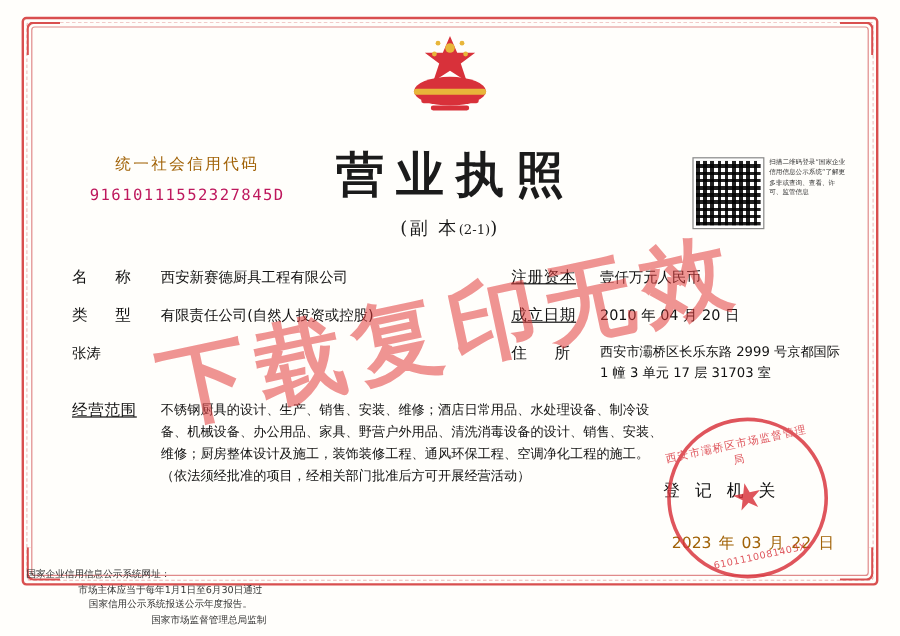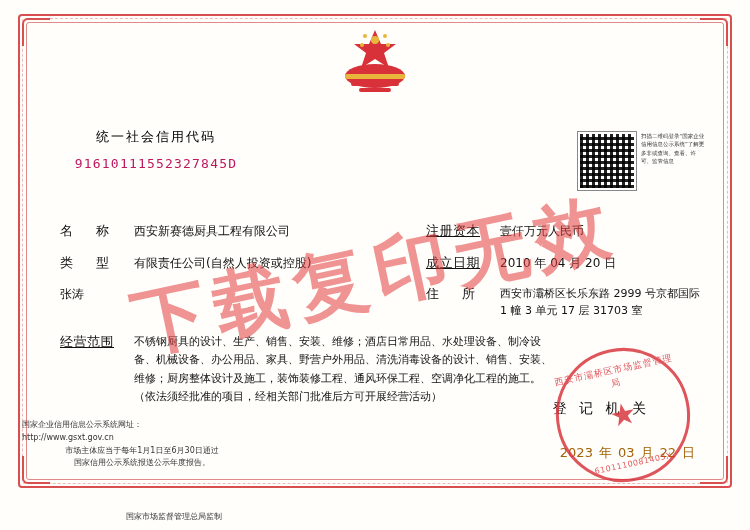--- a/index.html
+++ b/index.html
@@ -102,21 +102,21 @@
   .credit-block {
     position: absolute;
     left: 66px;
     top: 128px;
     width: 180px;
     text-align: center;
   }
   .credit-label {
     font-family: "DejaVu Sans", sans-serif;
     font-size: 13px;
-    color: #000000;
+    color: #a16207;
     letter-spacing: 2px;
   }
   .credit-value {
     margin-top: 10px;
     font-family: "DejaVu Sans Mono", monospace;
     font-size: 13px;
     color: #be185d;
     letter-spacing: 1.2px;
   }
 
@@ -264,21 +264,21 @@
     justify-content: space-between;
     align-items: flex-start;
     font-family: "DejaVu Sans", sans-serif;
     font-size: 8px;
     color: #333;
     line-height: 1.6;
     flex-direction: column;
   }
   .footer .fl { width: 230px; }
   .footer .fc { width: 240px; text-align: center; }
-  .footer .fr { width: 200px; text-align: right; margin-top: 41px; }
+  .footer .fr { width: 200px; text-align: right; }
 </style>
 </head>
 <body>
 
 <div id="license">
 
   <div class="border-outer"></div>
   <div class="border-dots"></div>
   <div class="border-inner"></div>
   <div class="corner tl"></div>
@@ -294,20 +294,26 @@
       <rect x="22" y="56" width="48" height="4" rx="2" fill="#d8313a"></rect>
       <rect x="30" y="62" width="32" height="4" rx="2" fill="#d8313a"></rect>
       <circle cx="46" cy="14" r="4" fill="#e8b63a"></circle>
       <circle cx="36" cy="10" r="2" fill="#e8b63a"></circle>
       <circle cx="56" cy="10" r="2" fill="#e8b63a"></circle>
       <circle cx="33" cy="19" r="2" fill="#e8b63a"></circle>
       <circle cx="59" cy="19" r="2" fill="#e8b63a"></circle>
     </svg>
   </div>
 
+  <div class="title-block">
+    <div class="doc-title">营业执照</div>
+    <div class="doc-subtitle">
+      <span>(副 本</span><span class="sub-num">(2-1)</span><span>)</span>
+    </div>
+  </div>
 
   <div class="credit-block">
     <div class="credit-label">统一社会信用代码</div>
     <div class="credit-value">91610111552327845D</div>
   </div>
 
   <div class="qr-block">
     <div class="qr-code"></div>
     <div class="qr-note">扫描二维码登录“国家企业信用信息公示系统”了解更多非或查询、查看、许可、监管信息</div>
   </div>
@@ -362,21 +368,20 @@
     <div class="seal-top">西安市灞桥区市场监督管理局</div>
     <div class="seal-star">★</div>
     <div class="seal-bottom">6101110081403X</div>
   </div>
 
   <div class="watermark">下载复印无效</div>
 
   <div class="footer">
     <div class="fl">
       <div>国家企业信用信息公示系统网址：</div>
-      <div>http://www.gsxt.gov.cn</div>
     </div>
     <div class="fc">
       <div>市场主体应当于每年1月1日至6月30日通过</div>
       <div>国家信用公示系统报送公示年度报告。</div>
     </div>
     <div class="fr">国家市场监督管理总局监制</div>
   </div>
 
 </div>
 

